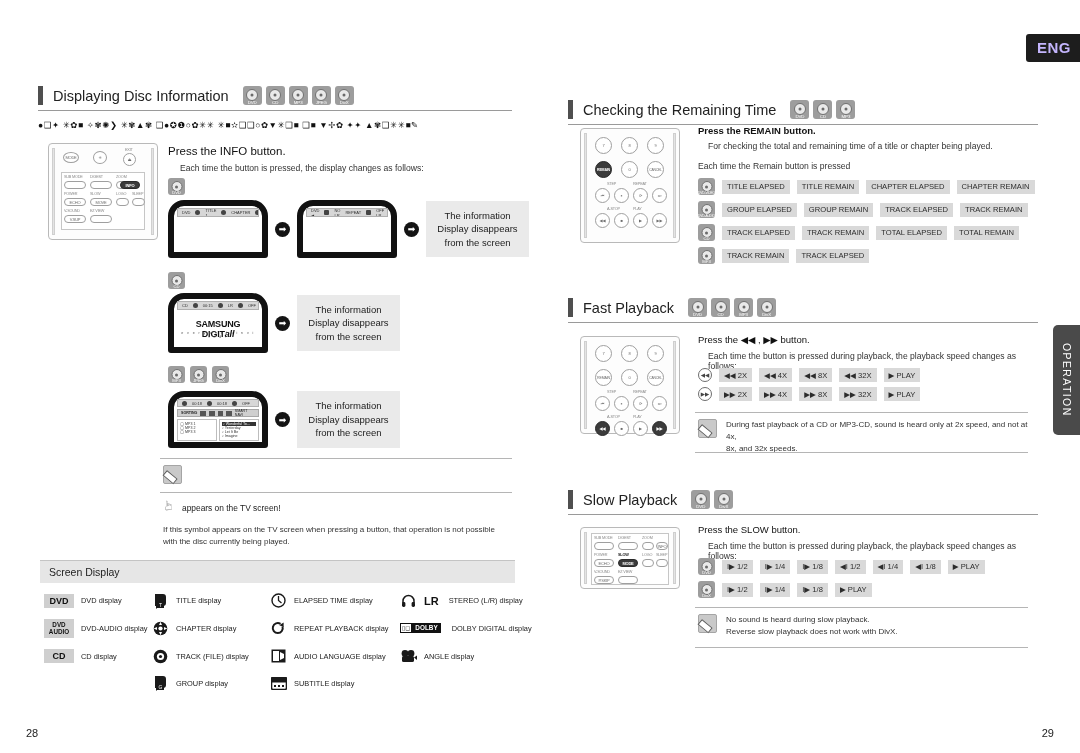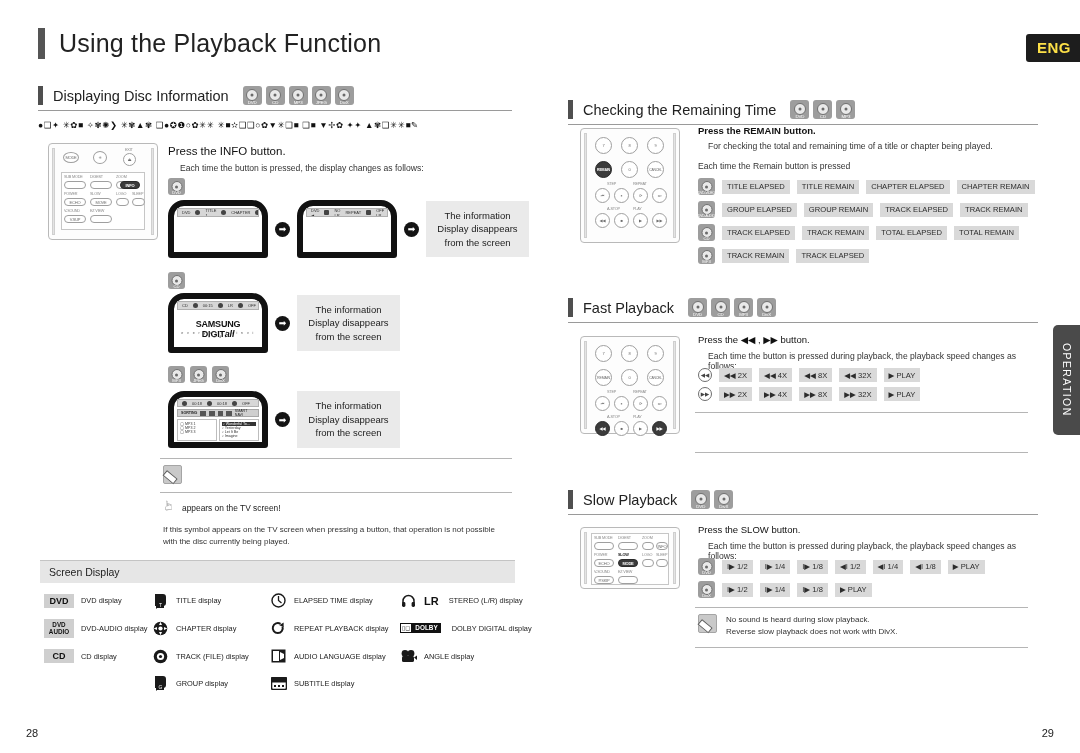--- a/index.html
+++ b/index.html
@@ -10,21 +10,21 @@
     color: #1a1a1a;
     overflow: hidden;
   }
   .page { position: relative; width: 1080px; height: 753px; }
   .h1-wrap { position: absolute; left: 38px; top: 28px; display: flex; align-items: center; }
   .h1-wrap .tick { width: 7px; height: 31px; background: #555; margin-right: 14px; }
   .h1 { font-size: 25px; font-weight: 400; letter-spacing: .2px; color: #222; }
 
   .eng-badge {
     position: absolute; right: 0px; top: 34px;
-    background: #1d1d1d; color: #fde047;
+    background: #1d1d1d; color: #c4b5fd;
     font-size: 15px; font-weight: 700; letter-spacing: .5px;
     padding: 5px 9px 6px 11px; border-radius: 3px 0 0 3px;
   }
   .side-tab {
     position: absolute; right: 0px; top: 325px;
     width: 27px; height: 110px;
     background: #4a4a4a; border-radius: 5px 0 0 5px;
     color: #fff; font-size: 10.5px; letter-spacing: 1.4px;
     display: flex; align-items: center; justify-content: center;
   }
@@ -167,24 +167,20 @@
   .hand-ic::before {
     content: "☞"; font-size: 13px; color: #555;
     position: absolute; left: 0; top: -2px; transform: rotate(-90deg);
   }
 </style>
 </head>
 <body>
 
 <div class="page">
 
-  <div class="h1-wrap">
-    <div class="tick"></div>
-    <div class="h1">Using the Playback Function</div>
-  </div>
   <div class="eng-badge">ENG</div>
   <div class="side-tab">
     <span>OPERATION</span>
   </div>
 
   <div class="sec" style="left:38px; top:86px; width:474px;">
     <div class="sec-head">
       <div class="tick"></div>
       <div class="sec-title">Displaying Disc Information</div>
       <div class="disc-row">
@@ -662,20 +658,26 @@
       <div class="btn-circ">▶▶</div>
       <span class="chip">▶▶ 2X</span>
       <span class="chip">▶▶ 4X</span>
       <span class="chip">▶▶ 8X</span>
       <span class="chip">▶▶ 32X</span>
       <span class="chip">▶ PLAY</span>
     </div>
   </div>
 
   <div class="rule-top" style="position:absolute; left:695px; top:412px; width:333px;"></div>
+  <div class="note" style="position:absolute; left:698px; top:419px; width:330px;">
+    <div class="note-ic"></div>
+    <div class="p-tiny">
+      During fast playback of a CD or MP3-CD, sound is heard only at 2x speed, and not at 4x,<br>8x, and 32x speeds.
+    </div>
+  </div>
   <div class="rule-bot" style="position:absolute; left:695px; top:452px; width:333px;"></div>
 
   <div class="sec" style="left:568px; top:490px; width:470px;">
     <div class="sec-head">
       <div class="tick"></div>
       <div class="sec-title">Slow Playback</div>
       <div class="disc-row">
         <div class="disc big">
             <div class="dsk"></div>
             <div class="lbl">DVD</div>

